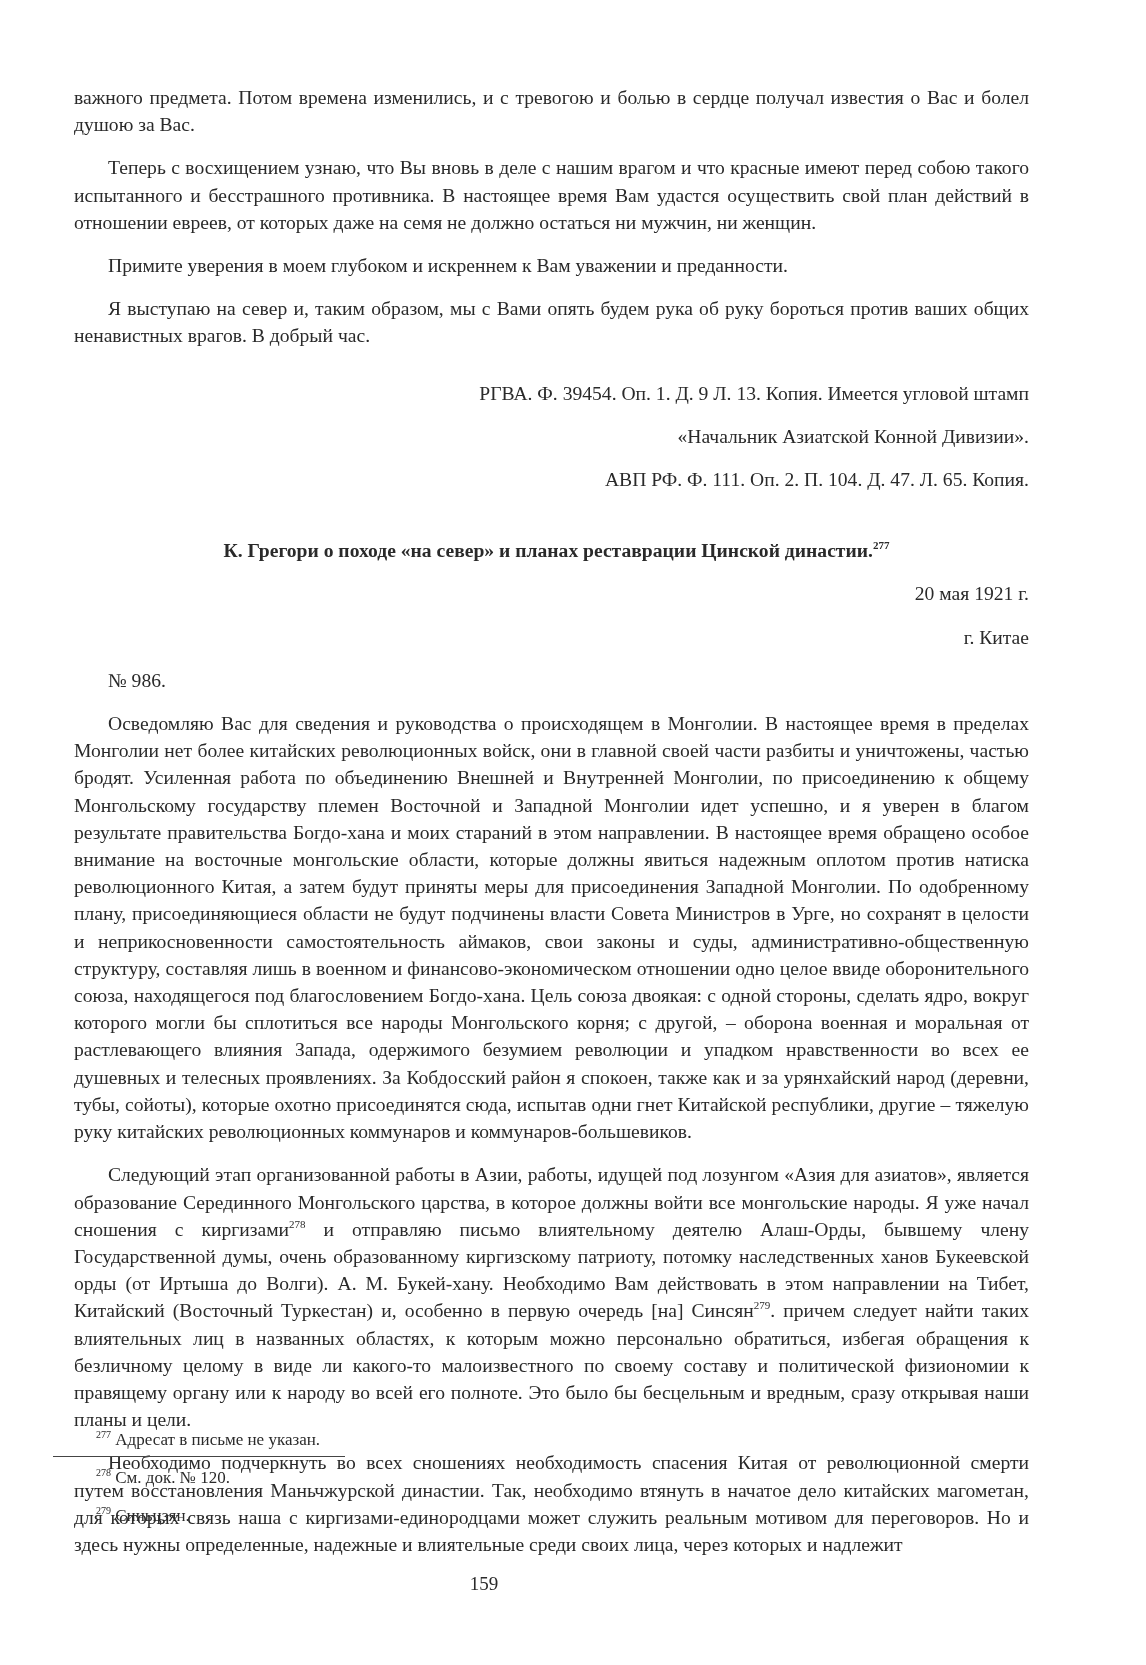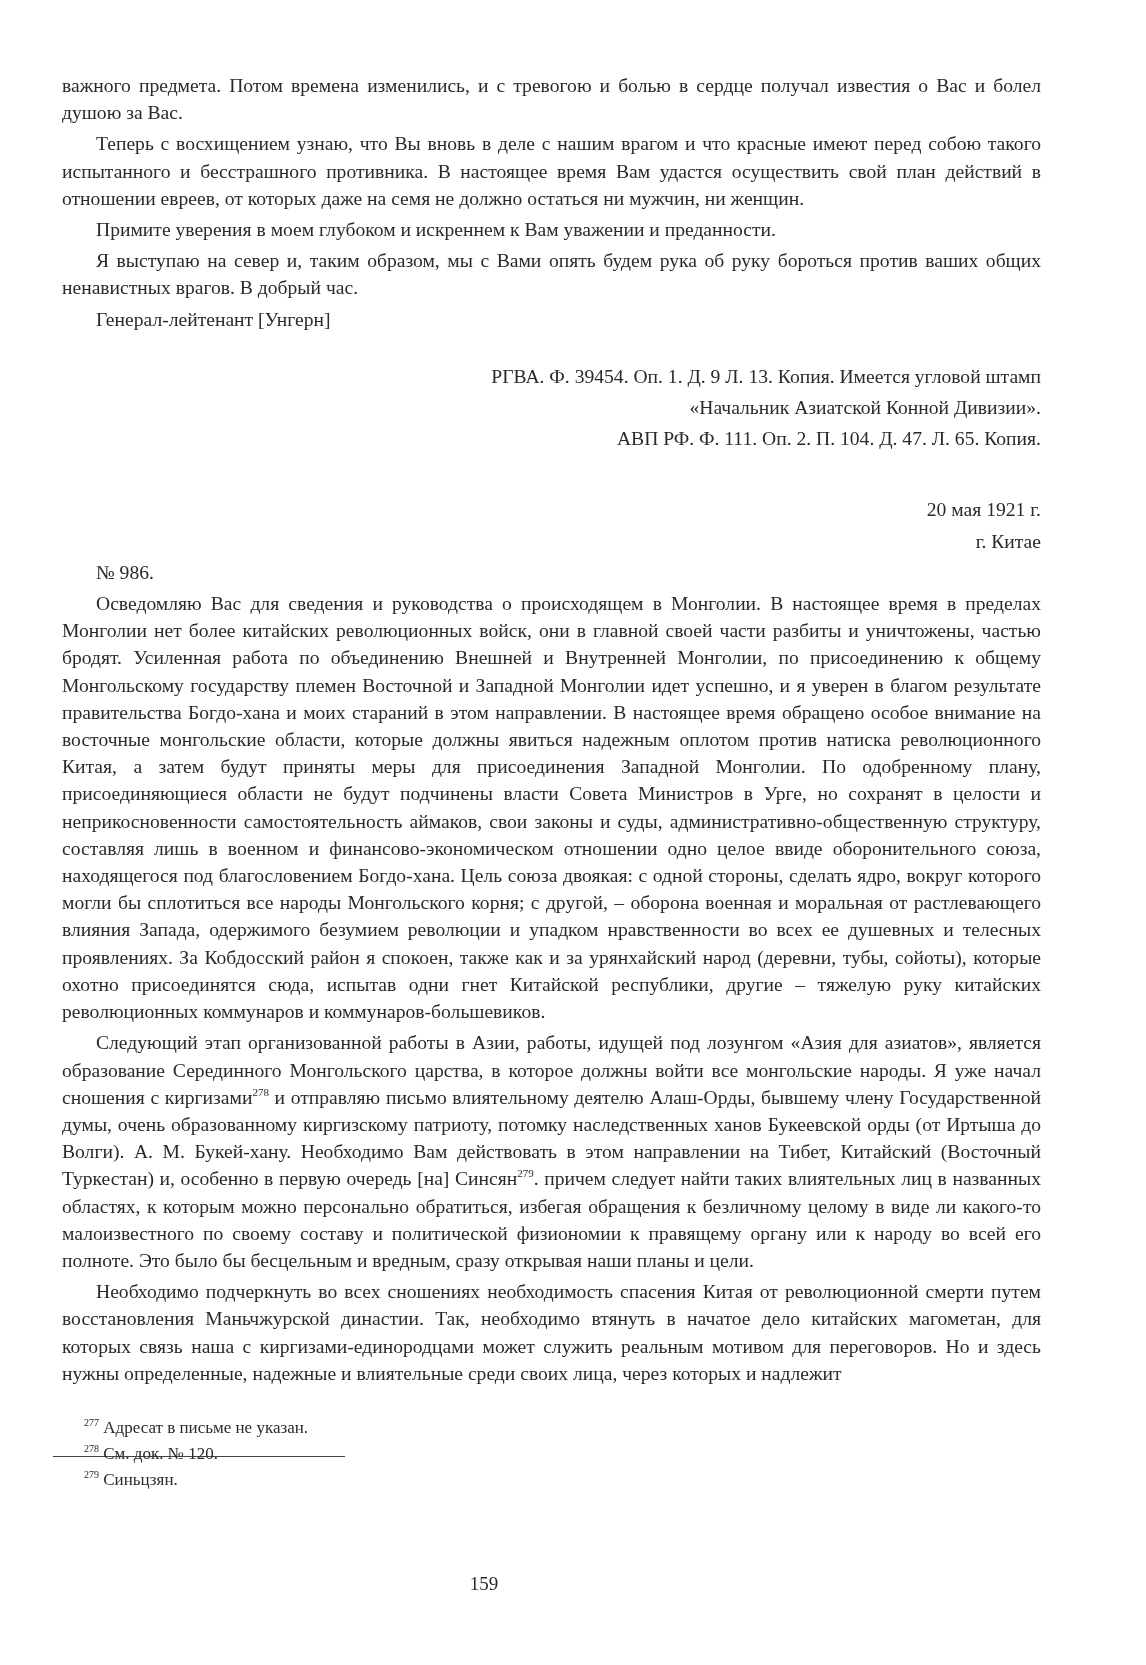--- a/index.html
+++ b/index.html
@@ -10,21 +10,21 @@
     font-family: "Liberation Serif", "DejaVu Serif", serif;
     position: relative;
     overflow: hidden;
   }
   .page {
     position: absolute;
     left: 58px; top: 68px;
     width: 987px;
   }
   p {
-    margin: 4px;
+    margin: 16px;
     font-size: 19.6px;
     line-height: 27.2px;
     text-align: justify;
     text-align-last: left;
   }
   .indent { text-indent: 34px; }
   .noindent-shift { padding-left: 34px; }
   .source {
     text-align: right;
     text-align-last: right;
@@ -65,29 +65,29 @@
   .page-number span { position: relative; left: 0px; }
 </style>
 </head>
 <body>
 
 <div class="page">
   <p>важного предмета. Потом времена изменились, и с тревогою и болью в сердце получал известия о Вас и болел душою за Вас.</p>
   <p class="indent">Теперь с восхищением узнаю, что Вы вновь в деле с нашим врагом и что красные имеют перед собою такого испытанного и бесстрашного противника. В настоящее время Вам удастся осуществить свой план действий в отношении евреев, от которых даже на семя не должно остаться ни мужчин, ни женщин.</p>
   <p class="indent">Примите уверения в моем глубоком и искреннем к Вам уважении и преданности.</p>
   <p class="indent">Я выступаю на север и, таким образом, мы с Вами опять будем рука об руку бороться против ваших общих ненавистных врагов. В добрый час.</p>
-  <p class="indent">Генерал-лейтенант [Унгерн]</p>
 
   <div class="source">
     <p>РГВА. Ф. 39454. Оп. 1. Д. 9 Л. 13. Копия. Имеется угловой штамп</p>
     <p>«Начальник Азиатской Конной Дивизии».</p>
     <p>АВП РФ. Ф. 111. Оп. 2. П. 104. Д. 47. Л. 65. Копия.</p>
   </div>
 
   <div class="heading">
+    <p><span>К. Грегори о походе «на север» и планах реставрации Цинской династии.</span><sup>277</sup></p>
   </div>
 
   <p class="right">20 мая 1921 г.</p>
   <p class="right">г. Китае</p>
   <p class="noindent-shift">№ 986.</p>
 
   <p class="indent">Осведомляю Вас для сведения и руководства о происходящем в Монголии. В настоящее время в пределах Монголии нет более китайских революционных войск, они в главной своей части разбиты и уничтожены, частью бродят. Усиленная работа по объединению Внешней и Внутренней Монголии, по присоединению к общему Монгольскому государству племен Восточной и Западной Монголии идет успешно, и я уверен в благом результате правительства Богдо-хана и моих стараний в этом направлении. В настоящее время обращено особое внимание на восточные монгольские области, которые должны явиться надежным оплотом против натиска революционного Китая, а затем будут приняты меры для присоединения Западной Монголии. По одобренному плану, присоединяющиеся области не будут подчинены власти Совета Министров в Урге, но сохранят в целости и неприкосновенности самостоятельность аймаков, свои законы и суды, административно-общественную структуру, составляя лишь в военном и финансово-экономическом отношении одно целое ввиде оборонительного союза, находящегося под благословением Богдо-хана. Цель союза двоякая: с одной стороны, сделать ядро, вокруг которого могли бы сплотиться все народы Монгольского корня; с другой, – оборона военная и моральная от растлевающего влияния Запада, одержимого безумием революции и упадком нравственности во всех ее душевных и телесных проявлениях. За Кобдосский район я спокоен, также как и за урянхайский народ (деревни, тубы, сойоты), которые охотно присоединятся сюда, испытав одни гнет Китайской республики, другие – тяжелую руку китайских революционных коммунаров и коммунаров-большевиков.</p>
   <p class="indent"><span>Следующий этап организованной работы в Азии, работы, идущей под лозунгом «Азия для азиатов», является образование Серединного Монгольского царства, в которое должны войти все монгольские народы. Я уже начал сношения с киргизами</span><sup>278</sup><span> и отправляю письмо влиятельному деятелю Алаш-Орды, бывшему члену Государственной думы, очень образованному киргизскому патриоту, потомку наследственных ханов Букеевской орды (от Иртыша до Волги). А. М. Букей-хану. Необходимо Вам действовать в этом направлении на Тибет, Китайский (Восточный Туркестан) и, особенно в первую очередь [на] Синсян</span><sup>279</sup><span>. причем следует найти таких влиятельных лиц в названных областях, к которым можно персонально обратиться, избегая обращения к безличному целому в виде ли какого-то малоизвестного по своему составу и политической физиономии к правящему органу или к народу во всей его полноте. Это было бы бесцельным и вредным, сразу открывая наши планы и цели.</span></p>
   <p class="indent">Необходимо подчеркнуть во всех сношениях необходимость спасения Китая от революционной смерти путем восстановления Маньчжурской династии. Так, необходимо втянуть в начатое дело китайских магометан, для которых связь наша с киргизами-единородцами может служить реальным мотивом для переговоров. Но и здесь нужны определенные, надежные и влиятельные среди своих лица, через которых и надлежит</p>
 </div>

